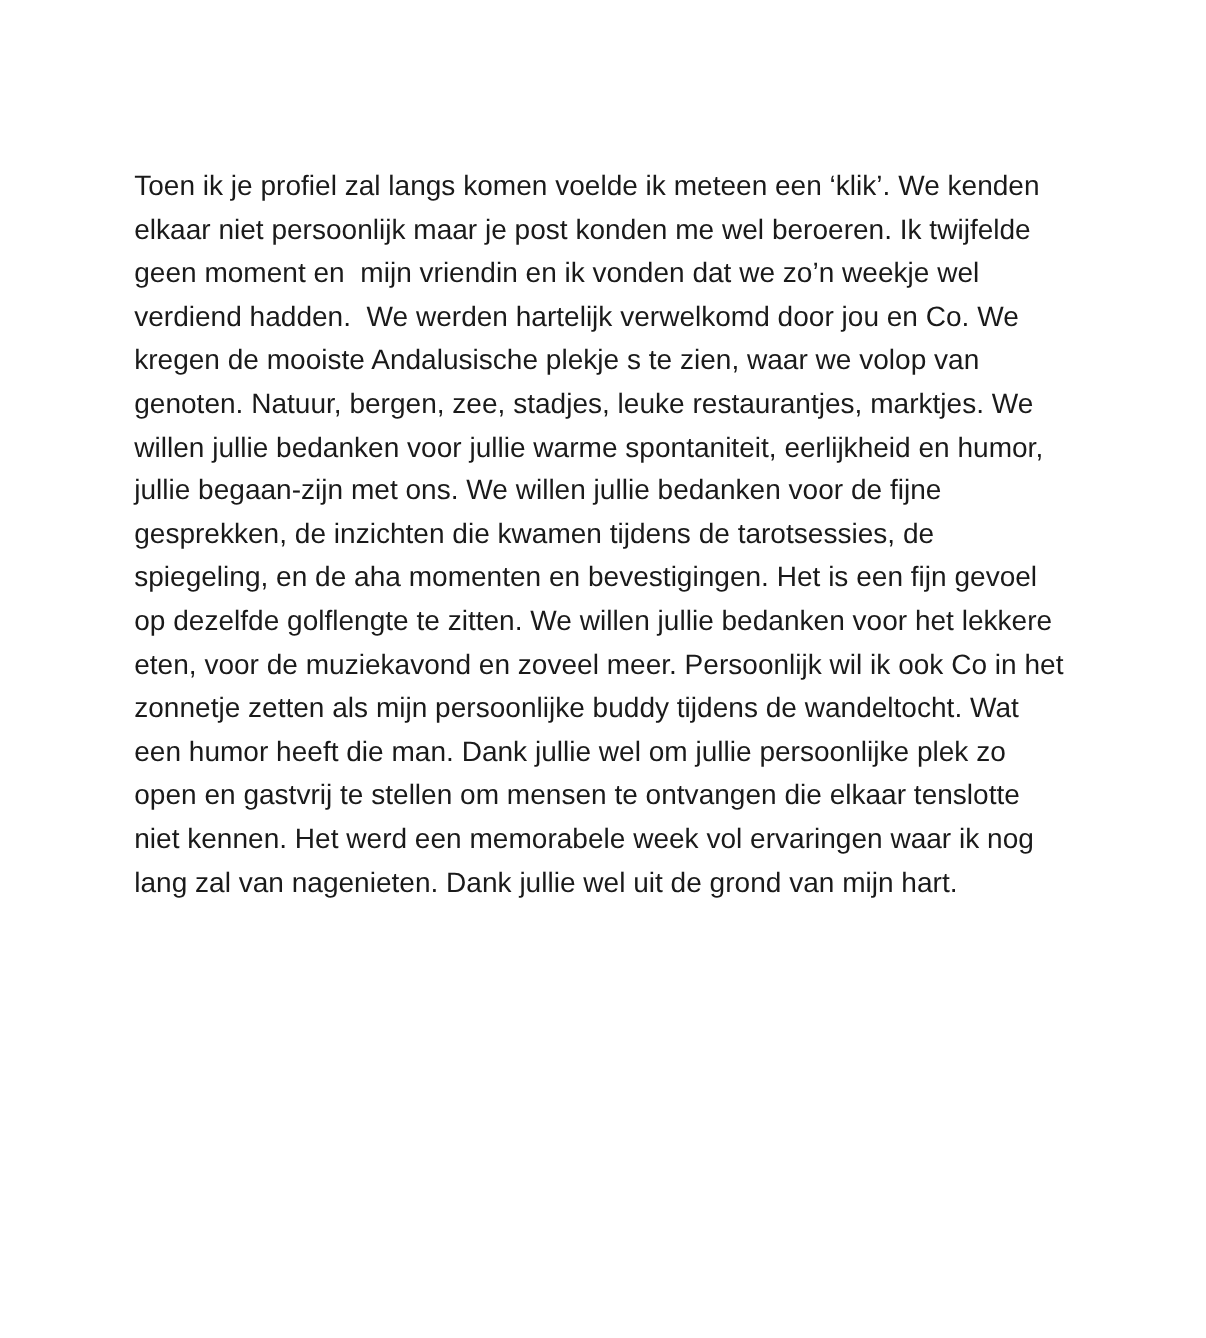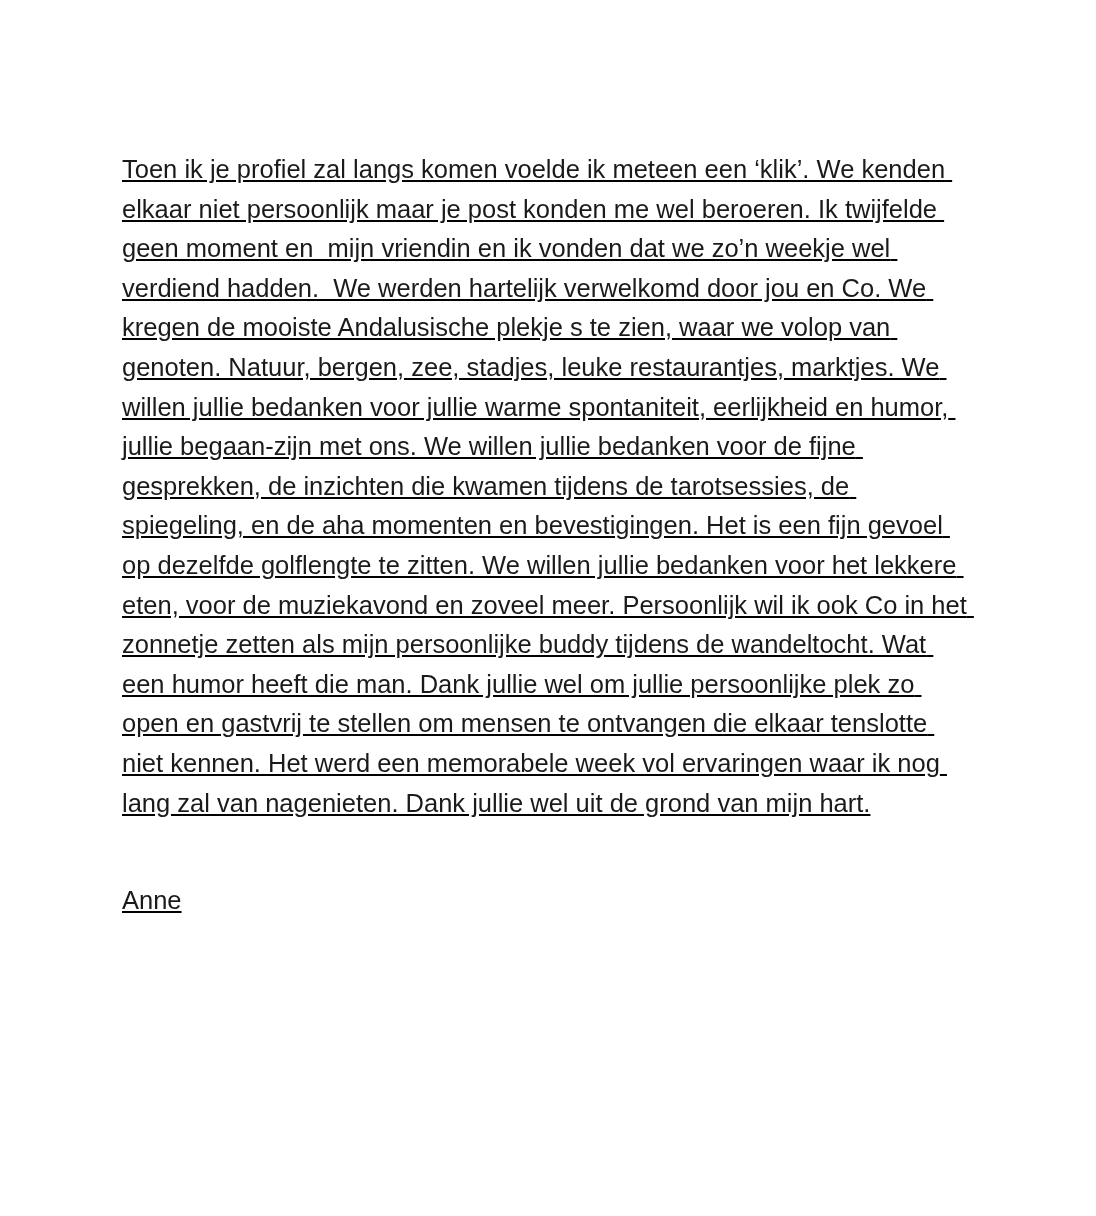--- a/index.html
+++ b/index.html
@@ -18,21 +18,20 @@
     position: relative;
     width: 1096px;
     height: 1216px;
     box-sizing: border-box;
   }
   .content {
     position: absolute;
     left: 122px;
     top: 150px;
     width: 850px;
-    text-decoration: underline;
   }
   .body-paragraph {
     font-size: 25.5px;
     line-height: 39.6px;
     letter-spacing: 0.0px;
     color: #1a1a1a;
     text-align: left;
     white-space: pre-wrap;
     margin: 0;
   }
@@ -42,15 +41,14 @@
     line-height: 39.6px;
     color: #1a1a1a;
   }
 </style>
 </head>
 <body>
 
 <div class="page">
   <div class="content">
     <p class="body-paragraph">Toen ik je profiel zal langs komen voelde ik meteen een ‘klik’. We kenden elkaar niet persoonlijk maar je post konden me wel beroeren. Ik twijfelde geen moment en  mijn vriendin en ik vonden dat we zo’n weekje wel verdiend hadden.  We werden hartelijk verwelkomd door jou en Co. We kregen de mooiste Andalusische plekje s te zien, waar we volop van genoten. Natuur, bergen, zee, stadjes, leuke restaurantjes, marktjes. We willen jullie bedanken voor jullie warme spontaniteit, eerlijkheid en humor, jullie begaan-zijn met ons. We willen jullie bedanken voor de fijne gesprekken, de inzichten die kwamen tijdens de tarotsessies, de spiegeling, en de aha momenten en bevestigingen. Het is een fijn gevoel op dezelfde golflengte te zitten. We willen jullie bedanken voor het lekkere eten, voor de muziekavond en zoveel meer. Persoonlijk wil ik ook Co in het zonnetje zetten als mijn persoonlijke buddy tijdens de wandeltocht. Wat een humor heeft die man. Dank jullie wel om jullie persoonlijke plek zo open en gastvrij te stellen om mensen te ontvangen die elkaar tenslotte niet kennen. Het werd een memorabele week vol ervaringen waar ik nog lang zal van nagenieten. Dank jullie wel uit de grond van mijn hart.</p>
-    <p class="signature">Anne</p>
   </div>
 </div>
 
 </body></html>

